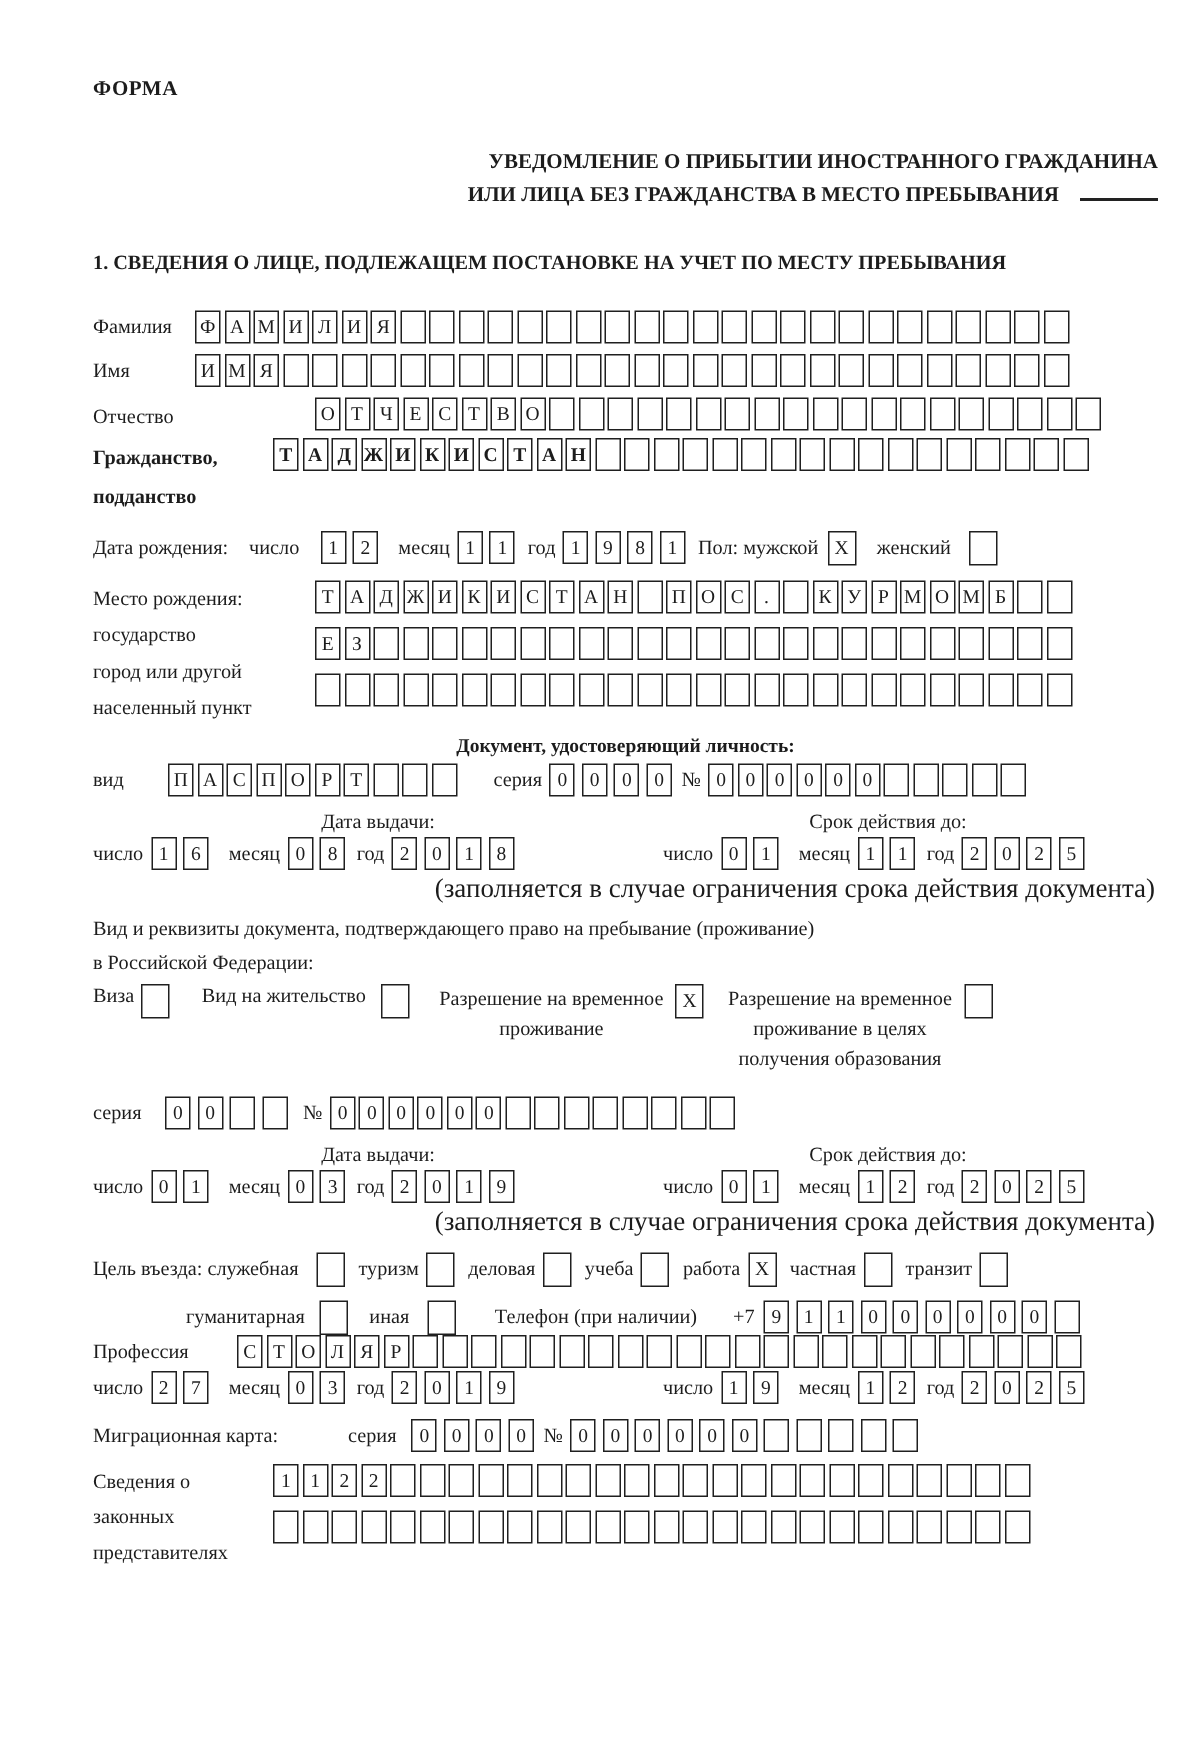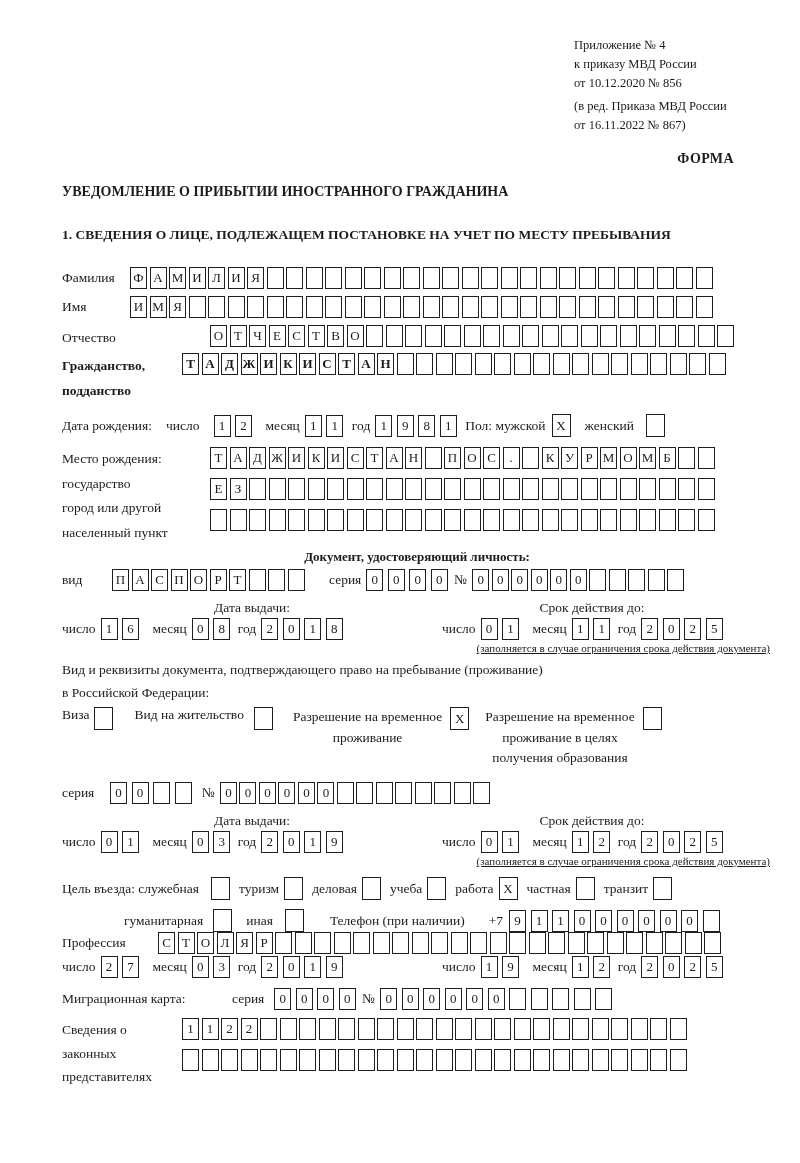--- a/index.html
+++ b/index.html
@@ -4,61 +4,55 @@
 <style>
   html,body{margin:0;padding:0;background:#ffffff;}
   .page{
     width:800px;height:1163px;box-sizing:border-box;
     padding:36px 28px 0 62px;
     font-family:"Liberation Serif","DejaVu Serif",serif;
     color:#1c1c1c;font-size:13.5px;position:relative;overflow:hidden;
   }
   .annex{width:190px;margin-left:auto;margin-right:8px;font-size:12.5px;line-height:1.5;}
   .annex .gap{margin-top:5px;}
-  .forma{text-align:right;padding-right:38px;font-weight:bold;font-size:14px;margin-top:16px;letter-spacing:.4px;}
-  .title{ text-align:left;font-weight:bold;font-size:14px;line-height:1.6;margin-top:14px;}
+  .forma{text-align:left;padding-right:38px;font-weight:bold;font-size:14px;margin-top:16px;letter-spacing:.4px;}
+  .title{ text-align:right;font-weight:bold;font-size:14px;line-height:1.6;margin-top:30px;}
   .t-underline{display:inline-block;width:52px;border-bottom:2px solid #222;margin-left:14px;}
   .sect{font-weight:bold;font-size:13.5px;margin-top:24px;}
   .row{display:flex;align-items:center;}
   .row.top{align-items:flex-start;}
   .lblcol{flex:0 0 auto;}
   .boxes{display:flex;flex-wrap:nowrap;}
   .box{flex:0 0 auto;width:15px;height:20px;border:1.5px solid #1f1f1f;margin-right:2.5px;
        display:flex;align-items:center;justify-content:center;font-size:13px;background:#fff;}
   .dboxes .box{margin-right:4.5px;}
   .cbox{flex:0 0 auto;width:17px;height:21px;border:1.5px solid #1f1f1f;display:inline-flex;
         align-items:center;justify-content:center;font-size:13px;}
   .center{text-align:center;}
   .bold{font-weight:bold;}
   .dhead-line{display:flex;margin-top:9px;}
   .dline{display:flex;align-items:center;margin-top:2px;}
   .dgroup{display:flex;align-items:center;}
   .dlabel{margin-right:5px;}
   .mlbl{margin-left:9px;margin-right:5px;}
-  .note-right{text-align:right;font-size:11px;margin-top:2px;padding-right:2px;text-decoration:underline;}
+  .note-right{text-align:right;font-size:18px;margin-top:2px;padding-right:2px;}
   .ck-item{display:flex;align-items:flex-start;}
   .ck-lines{text-align:center;line-height:1.5;}
 </style>
 </head>
 <body>
 
 <div class="page">
 
-  <div class="annex">
-    <div>Приложение № 4</div>
-    <div>к приказу МВД России</div>
-    <div>от 10.12.2020 № 856</div>
-    <div class="gap">(в ред. Приказа МВД России</div>
-    <div>от 16.11.2022 № 867)</div>
-  </div>
 
   <div class="forma">ФОРМА</div>
 
   <div class="title">
     <div>УВЕДОМЛЕНИЕ О ПРИБЫТИИ ИНОСТРАННОГО ГРАЖДАНИНА</div>
+    <div><span>ИЛИ ЛИЦА БЕЗ ГРАЖДАНСТВА В МЕСТО ПРЕБЫВАНИЯ</span><span class="t-underline"></span></div>
   </div>
 
   <div class="sect">1. СВЕДЕНИЯ О ЛИЦЕ, ПОДЛЕЖАЩЕМ ПОСТАНОВКЕ НА УЧЕТ ПО МЕСТУ ПРЕБЫВАНИЯ</div>
 
   <div class="row" style="margin-top:24px;">
     <span class="lblcol" style="width:68px;">Фамилия</span>
     <span class="boxes">
         <span class="box">Ф</span>
         <span class="box">А</span>
         <span class="box">М</span>

